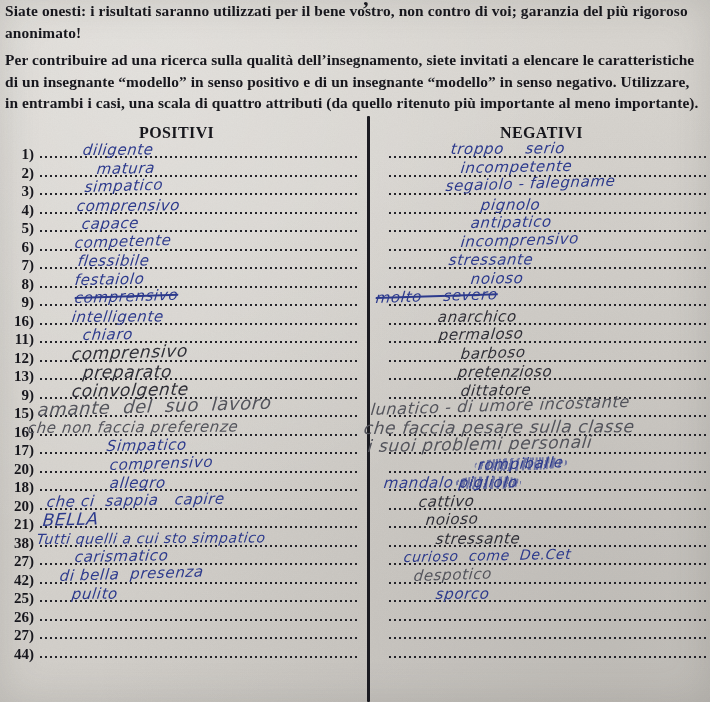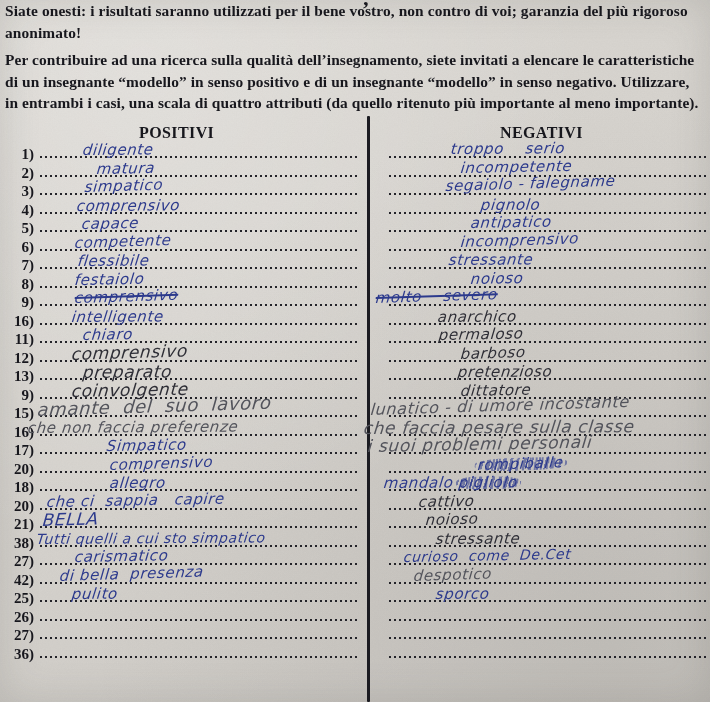--- a/index.html
+++ b/index.html
@@ -373,21 +373,21 @@
       <div class="row">
         <span class="rownum">27)</span>
         <div class="cell pos">
           <div class="dotline"></div>
         </div>
         <div class="cell neg">
           <div class="dotline"></div>
         </div>
       </div>
       <div class="row">
-        <span class="rownum">36)</span>
+        <span class="rownum">44)</span>
         <div class="cell pos">
           <div class="dotline"></div>
         </div>
         <div class="cell neg">
           <div class="dotline"></div>
         </div>
       </div>
     </div>
 
   <svg class="noise" width="710" height="702">

